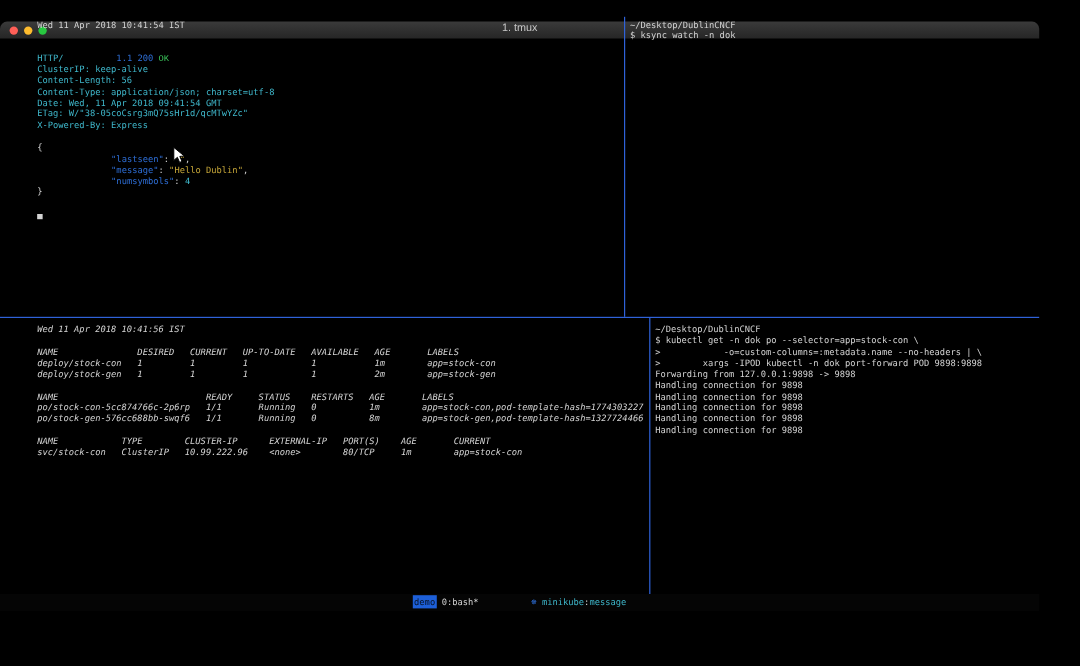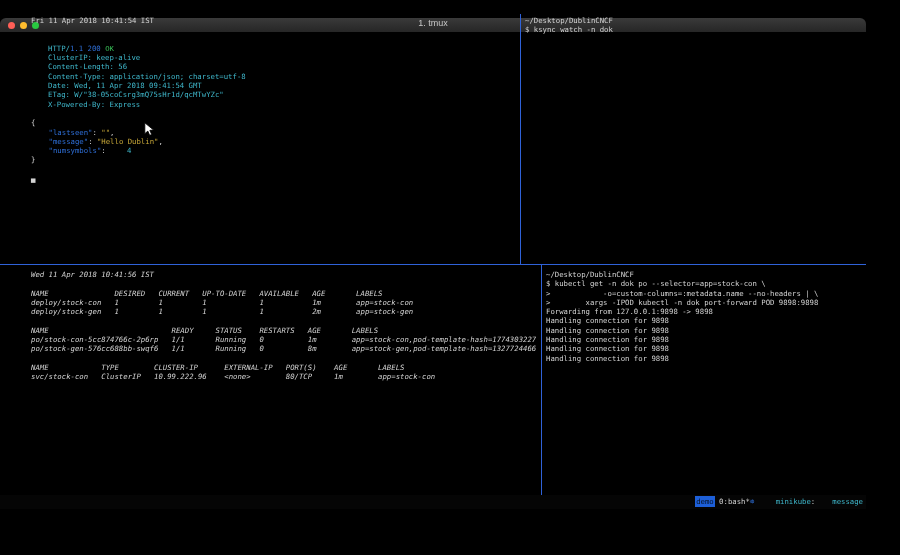--- a/index.html
+++ b/index.html
@@ -31,28 +31,28 @@
   .bl{ left:0;   top:265px; width:541px; height:230px; padding:5px 0 0 31px;font-style:italic; }
   .br{ left:543px; top:265px; width:323px; height:230px; padding:5px 0 0 3px; }
 
   .vborder{ position:absolute; width:1px; background:var(--border,#2f62d9); }
   .vb-top{ left:520px; top:14px; height:250px; }
   .vb-bottom{ left:541px; top:265px; height:230px; }
   .hborder{ position:absolute; left:0; top:264px; width:100%; height:1px; background:var(--border,#2f62d9); }
 
   .statusbar{
     position:absolute; left:0; top:495px; width:100%; height:14px;
-    display:flex; justify-content:flex-end; align-items:center;
+    display:flex; justify-content:center; align-items:center;
     padding:0 3px; box-sizing:border-box; font-size:7.3px; background:#050505;
   }
   .statusbar .tline{ height:auto; line-height:14px; }
 
   .c-def { color:var(--fg,#d4d4d4); }
-  .c-cyan{ color:var(--cyan,#3fb8cc);margin-left:17px; }
-  .c-blue{ color:var(--blue,#2e6fd8); }
+  .c-cyan{ color:var(--cyan,#3fb8cc); }
+  .c-blue{ color:var(--blue,#2e6fd8);margin-left:44px; }
   .c-yel { color:var(--yellow,#c7a738); }
   .c-grn { color:var(--green,#39c158);font-family:Liberation Mono, monospace; }
   .c-chip{ background:var(--session-bg,#1d5fd8); color:#061224; padding:1px 1px; }
 
   .cursor{ position:absolute; left:144px; top:122px; width:10px; height:15px; }
 </style>
 </head>
 <body>
 
 <div class="window">
@@ -60,21 +60,21 @@
   <div class="titlebar">
     <div class="lights">
       <span class="light red"></span>
       <span class="light yellow"></span>
       <span class="light green"></span>
     </div>
     <div class="title">1. tmux</div>
   </div>
 
   <div class="pane tl">
-      <div class="tline"><span class="c-def">Fri 11 Apr 2018 10:41:54 IST</span></div>
+      <div class="tline"><span class="c-def">Wed 11 Apr 2018 10:41:54 IST</span></div>
       <div class="tline"><span class="c-def"> </span></div>
       <div class="tline"><span class="c-def"> </span></div>
       <div class="tline"><span class="c-cyan">HTTP/</span><span class="c-blue">1.1 200 </span><span class="c-grn">OK</span></div>
       <div class="tline"><span class="c-cyan">ClusterIP: keep-alive</span></div>
       <div class="tline"><span class="c-cyan">Content-Length: 56</span></div>
       <div class="tline"><span class="c-cyan">Content-Type: application/json; charset=utf-8</span></div>
       <div class="tline"><span class="c-cyan">Date: Wed, 11 Apr 2018 09:41:54 GMT</span></div>
       <div class="tline"><span class="c-cyan">ETag: W/"38-05coCsrg3mQ75sHr1d/qcMTwYZc"</span></div>
       <div class="tline"><span class="c-cyan">X-Powered-By: Express</span></div>
       <div class="tline"><span class="c-def"> </span></div>
@@ -98,21 +98,21 @@
       <div class="tline"><span class="c-def">Wed 11 Apr 2018 10:41:56 IST</span></div>
       <div class="tline"><span class="c-def"> </span></div>
       <div class="tline"><span class="c-def">NAME               DESIRED   CURRENT   UP-TO-DATE   AVAILABLE   AGE       LABELS</span></div>
       <div class="tline"><span class="c-def">deploy/stock-con   1         1         1            1           1m        app=stock-con</span></div>
       <div class="tline"><span class="c-def">deploy/stock-gen   1         1         1            1           2m        app=stock-gen</span></div>
       <div class="tline"><span class="c-def"> </span></div>
       <div class="tline"><span class="c-def">NAME                            READY     STATUS    RESTARTS   AGE       LABELS</span></div>
       <div class="tline"><span class="c-def">po/stock-con-5cc874766c-2p6rp   1/1       Running   0          1m        app=stock-con,pod-template-hash=1774303227</span></div>
       <div class="tline"><span class="c-def">po/stock-gen-576cc688bb-swqf6   1/1       Running   0          8m        app=stock-gen,pod-template-hash=1327724466</span></div>
       <div class="tline"><span class="c-def"> </span></div>
-      <div class="tline"><span class="c-def">NAME            TYPE        CLUSTER-IP      EXTERNAL-IP   PORT(S)    AGE       LABELS</span></div>
+      <div class="tline"><span class="c-def">NAME            TYPE        CLUSTER-IP      EXTERNAL-IP   PORT(S)    AGE       CURRENT</span></div>
       <div class="tline"><span class="c-def">svc/stock-con   ClusterIP   10.99.222.96    &lt;none&gt;        80/TCP     1m        app=stock-con</span></div>
     </div>
   <div class="vborder vb-bottom"></div>
   <div class="pane br">
       <div class="tline"><span class="c-def">~/Desktop/DublinCNCF</span></div>
       <div class="tline"><span class="c-def">$ kubectl get -n dok po --selector=app=stock-con \</span></div>
       <div class="tline"><span class="c-def">&gt;            -o=custom-columns=:metadata.name --no-headers | \</span></div>
       <div class="tline"><span class="c-def">&gt;        xargs -IPOD kubectl -n dok port-forward POD 9898:9898</span></div>
       <div class="tline"><span class="c-def">Forwarding from 127.0.0.1:9898 -&gt; 9898</span></div>
       <div class="tline"><span class="c-def">Handling connection for 9898</span></div>

